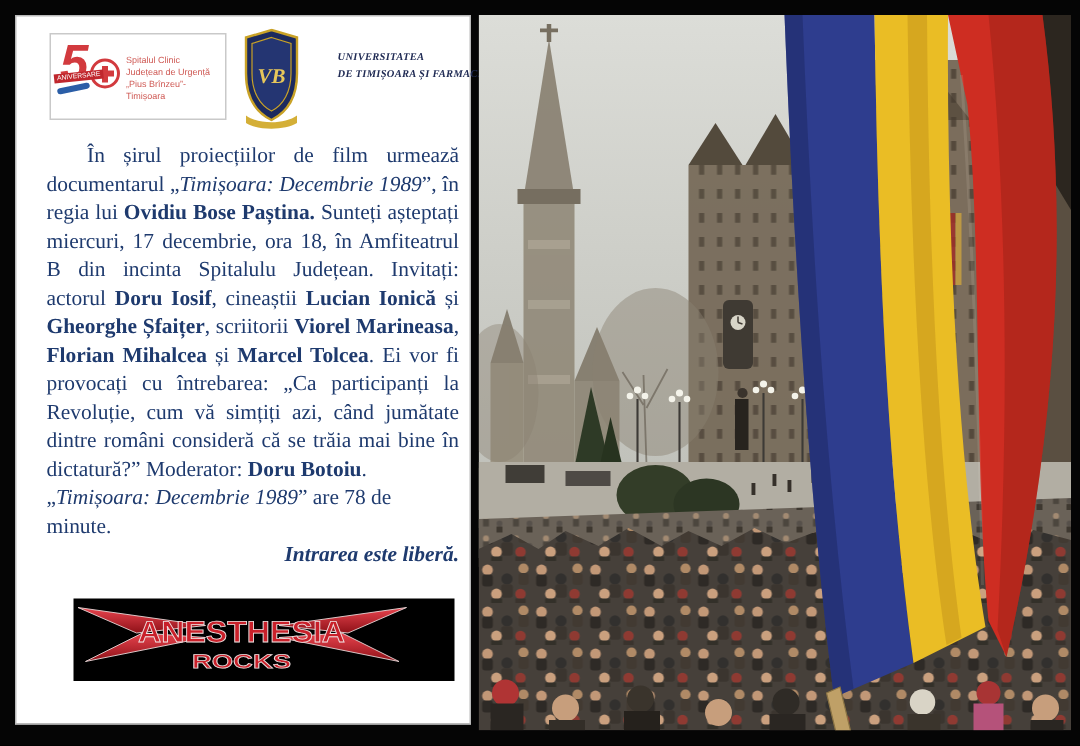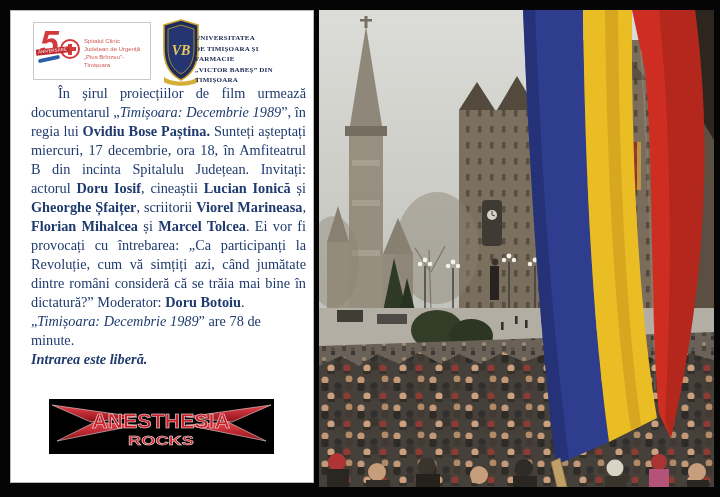--- a/index.html
+++ b/index.html
@@ -19,30 +19,30 @@
   .hosp-ring .cr-h{position:absolute;left:2.5px;top:6.2px;width:11px;height:3.5px;background:#d23a3e;}
   .hosp-swash{position:absolute;left:0px;top:30px;width:22px;height:4px;background:#2b5ea7;
               border-radius:2px;transform:rotate(-12deg);}
   .hosp-badge{position:absolute;left:-2px;top:21px;background:#c0272d;color:#fff;
               font-family:"Liberation Sans",sans-serif;font-size:4.5px;line-height:6px;
               padding:0 2px;transform:rotate(-6deg);}
   .hosp-lines{position:absolute;left:50px;top:14px;width:64px;color:#cf5a55;
               font-family:"Liberation Sans",sans-serif;font-size:6px;line-height:8px;}
   .univ{position:absolute;left:150px;top:8px;width:150px;height:70px;}
   .univ-crest{position:absolute;left:0;top:0;}
-  .univ-lines{position:absolute;left:34px;top:14px;width:104px;color:#212c55;
+  .univ-lines{position:absolute;left:64px;top:14px;width:104px;color:#212c55;
               font-family:"Liberation Serif",serif;font-weight:bold;font-size:7px;
-              line-height:10.5px;letter-spacing:.2px;}
-  .textcol{position:absolute;left:20px;right:7px;top:73px;color:#1e3a6e;font-size:14.3px;
+              line-height:10.5px;letter-spacing:.2px;font-style:italic;}
+  .textcol{position:absolute;left:20px;right:7px;top:84px;color:#1e3a6e;font-size:14.3px;
            line-height:19px;}
   .textcol p{margin:0;}
   .para{text-align:justify;text-indent:27px;}
   .centerline{text-align:left;}
-  .entry{text-align:left;font-weight:bold;font-style:italic;}
-  .band-box{position:absolute;left:38px;top:388px;width:225px;height:55px;background:#000;}
+  .entry{text-align:right;font-weight:bold;font-style:italic;}
+  .band-box{position:absolute;left:38px;top:388px;width:254px;height:55px;background:#000;}
   
   .photo{position:absolute;left:319px;top:10px;width:395px;height:477px;overflow:hidden;}
   .b{font-weight:bold;} .i{font-style:italic;}
 </style>
 </head>
 <body>
 
 <div class="stage">
 
   <div class="flyer">
@@ -67,21 +67,20 @@
     <div class="univ">
       <svg class="univ-crest" width="40" height="68" viewBox="0 0 40 68">
         <path d="M20,1 L37,6 L37,30 C37,46 30,56 20,61 C10,56 3,46 3,30 L3,6 Z" fill="#1c2a5e" stroke="#c9a227" stroke-width="1.6"></path>
         <path d="M20,6 L33,10 L33,30 C33,42 28,51 20,55 C12,51 7,42 7,30 L7,10 Z" fill="#243572" stroke="#c9a227" stroke-width="0.8"></path>
         <text x="20" y="36" text-anchor="middle" font-family="Liberation Serif, serif" font-size="14" font-weight="bold" font-style="italic" fill="#e7c75a">VB</text>
         <path d="M3,58 C11,64 29,64 37,58 L37,63 C29,68 11,68 3,63 Z" fill="#d4af37"></path>
       </svg>
       <div class="univ-lines">
         <div>UNIVERSITATEA</div>
         <div>DE TIMIȘOARA ȘI FARMACIE</div>
-        <div>„VICTOR BABEȘ” DIN TIMIȘOARA</div>
       </div>
     </div>
 
     <div class="textcol">
       <p class="para"><span>În șirul proiecțiilor de film  urmează documentarul „</span><span class="i">Timișoara: Decembrie 1989</span><span>”, în regia lui </span><span class="b">Ovidiu Bose Paștina.</span><span> Sunteți așteptați miercuri, 17 decembrie, ora 18, în Amfiteatrul B din incinta Spitalulu Județean. Invitați: actorul </span><span class="b">Doru Iosif</span><span>, cineaștii </span><span class="b">Lucian Ionică</span><span> și </span><span class="b">Gheorghe Șfaițer</span><span>, scriitorii </span><span class="b">Viorel Marineasa</span><span>, </span><span class="b">Florian Mihalcea</span><span> și </span><span class="b">Marcel Tolcea</span><span>. Ei vor fi provocați cu întrebarea: „Ca participanți la Revoluție, cum vă simțiți azi, când jumătate dintre români consideră că se trăia mai bine în dictatură?” Moderator: </span><span class="b">Doru Botoiu</span><span>.</span></p>
       <p class="centerline"><span>„</span><span class="i">Timișoara: Decembrie 1989</span><span>” are 78 de minute.</span></p>
       <p class="entry"><span class="b i">Intrarea este liberă.</span></p>
     </div>
 
     <div class="band-box">

